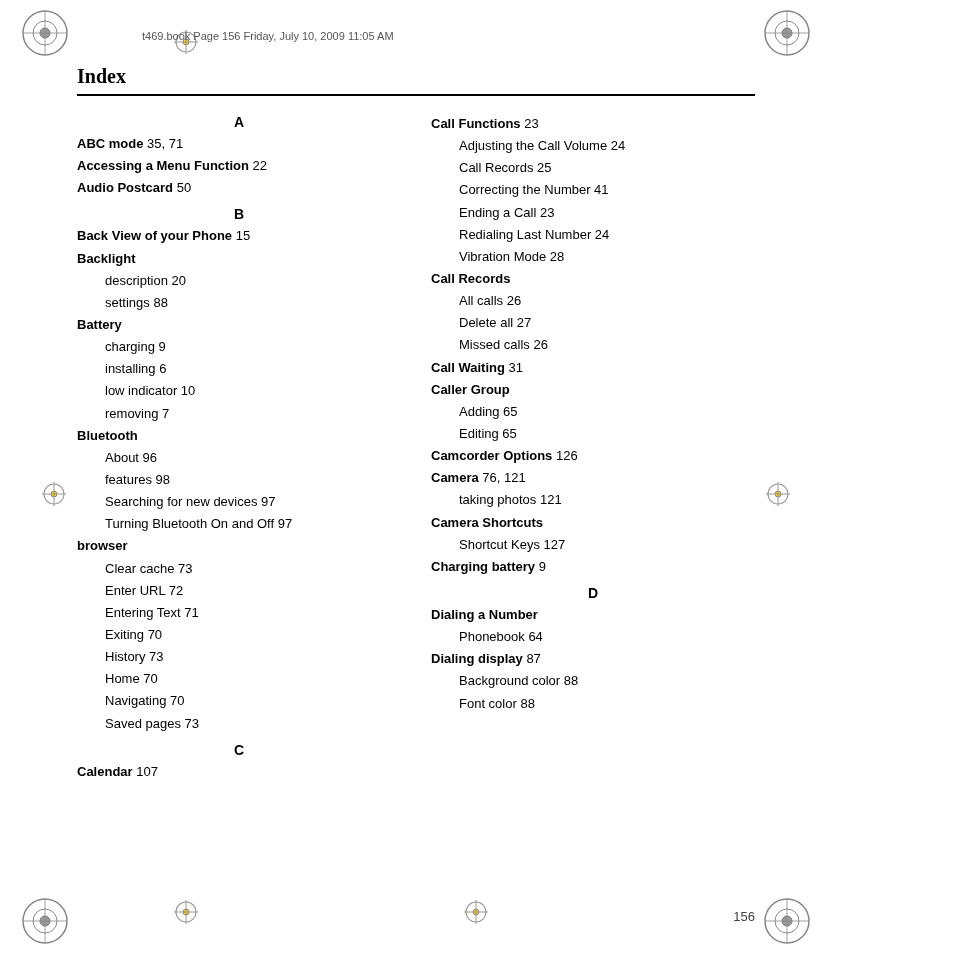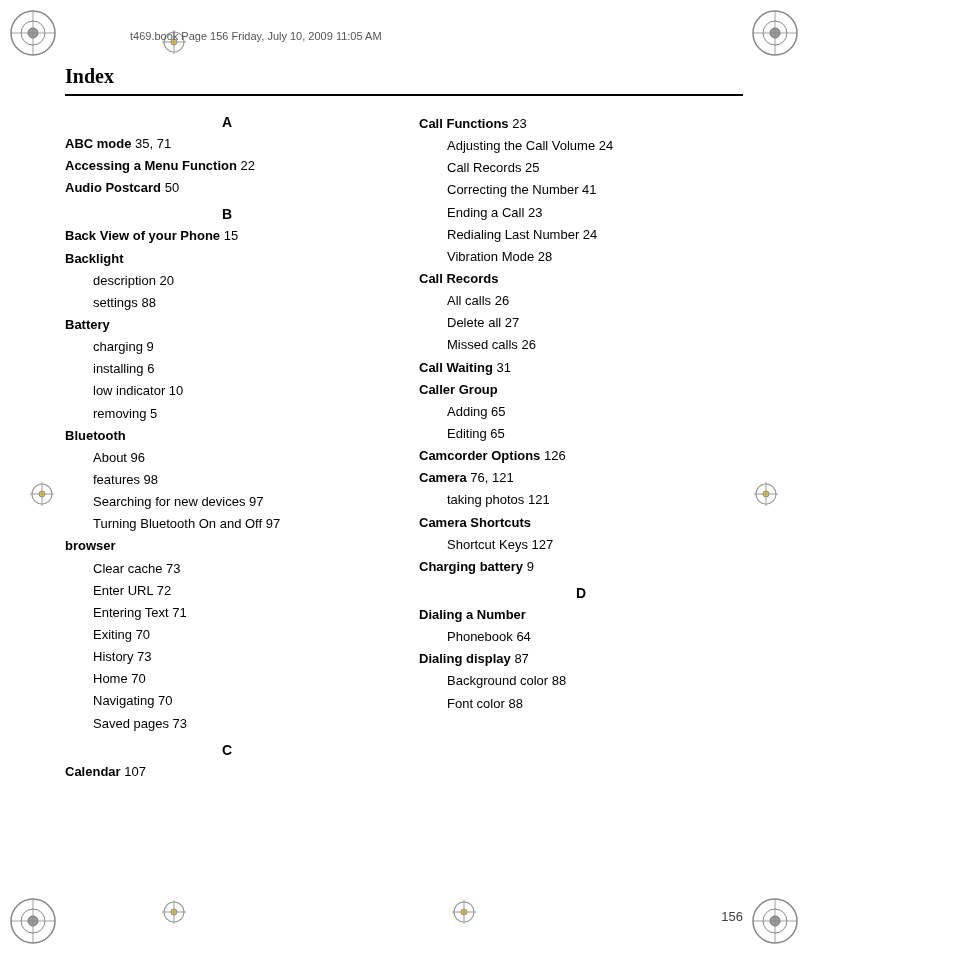--- a/index.html
+++ b/index.html
@@ -13,20 +13,21 @@
       overflow: hidden;
       position: relative;
     }
 
     .page-container {
       width: 808px;
       height: 954px;
       position: relative;
       background: #fff;
       padding: 0;
+      margin-left: 12px;
     }
 
     
     .corner-decoration {
       position: absolute;
       width: 50px;
       height: 50px;
     }
     .corner-tl { top: 8px; left: 8px; }
     .corner-tr { top: 8px; right: 8px; }
@@ -260,21 +261,21 @@
         <div class="index-entry entry-sub">
           charging 9
         </div>
         <div class="index-entry entry-sub">
           installing 6
         </div>
         <div class="index-entry entry-sub">
           low indicator 10
         </div>
         <div class="index-entry entry-sub">
-          removing 5
+          removing 7
         </div>
         <div class="index-entry">
           <span class="entry-main">Bluetooth</span>
         </div>
         <div class="index-entry entry-sub">
           About 96
         </div>
         <div class="index-entry entry-sub">
           features 98
         </div>

